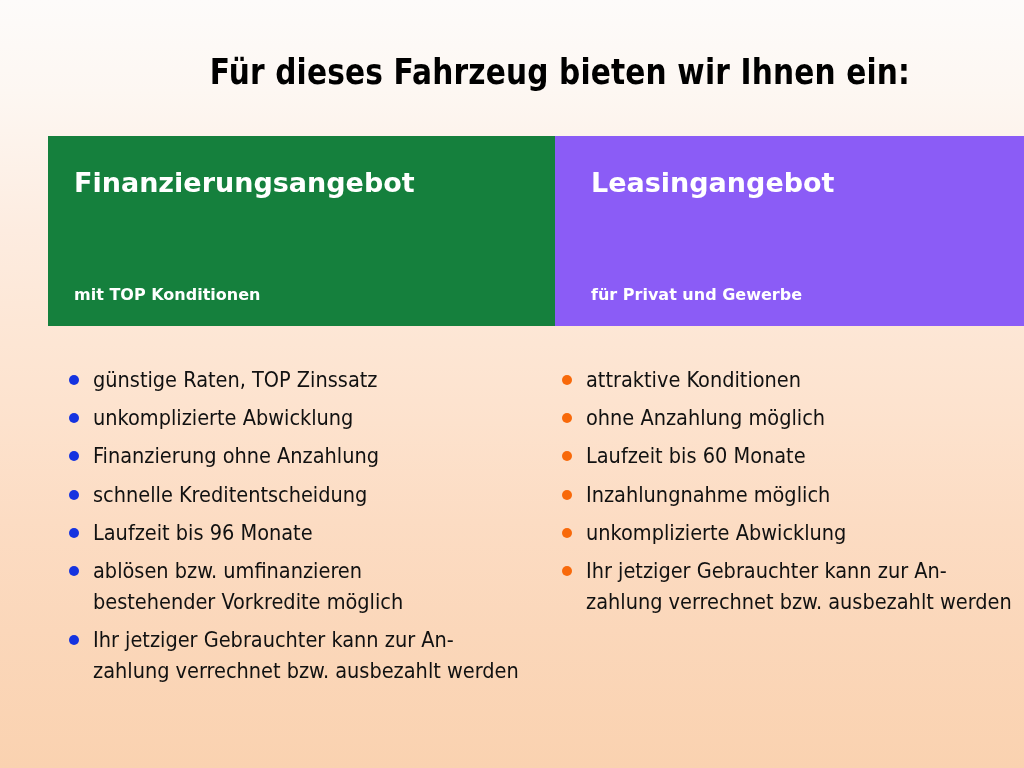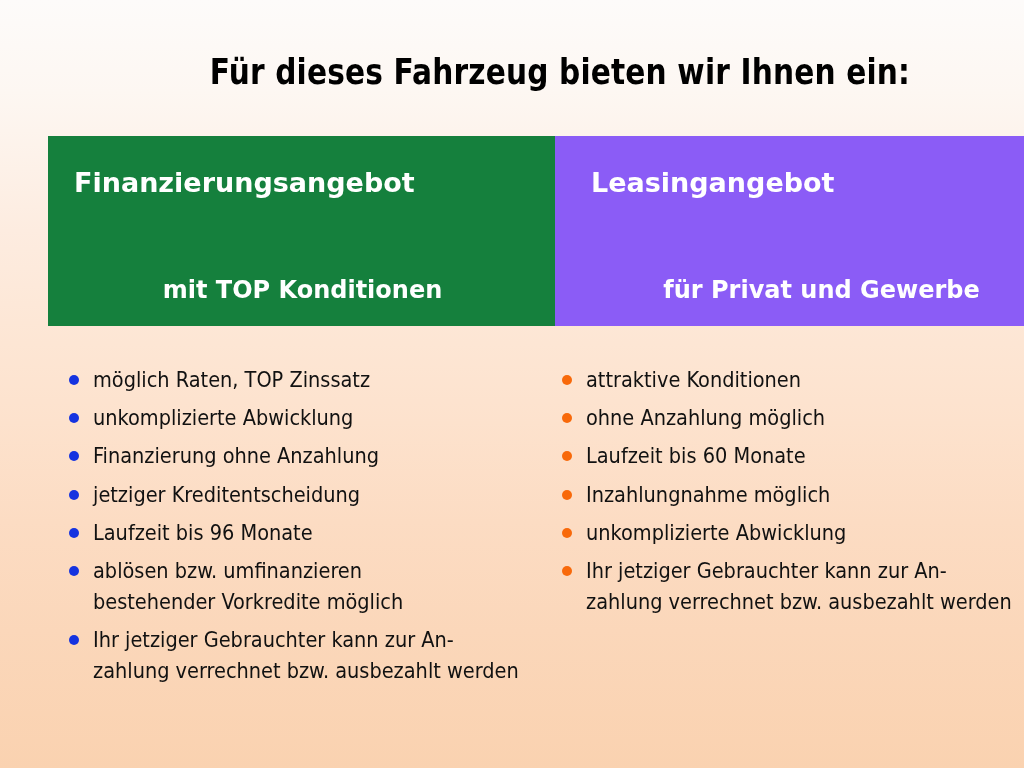--- a/index.html
+++ b/index.html
@@ -77,24 +77,24 @@
     font-family: "DejaVu Sans", "Liberation Sans", sans-serif;
     font-size: 27px;
     font-weight: bold;
     color: #ffffff;
     line-height: 1.05;
     text-align: left;
     white-space: nowrap;
   }
   .banner-sub {
     font-family: "DejaVu Sans", "Liberation Sans", sans-serif;
-    font-size: 24px;
+    font-size: 16px;
     font-weight: bold;
     color: #ffffff;
-    text-align: center;
+    text-align: left;
     white-space: nowrap;
   }
 
   
   .columns {
     position: absolute;
     left: 0;
     top: 364px;
     width: 1024px;
     display: flex;
@@ -161,24 +161,24 @@
       <div class="banner-heading">Leasingangebot</div>
       <div class="banner-sub">für Privat und Gewerbe</div>
     </div>
 
   </div>
 
   <div class="columns">
 
     <div class="col col-left">
       <ul class="bullets bullets-blue" id="finance-list">
-          <li>möglich Raten, TOP Zinssatz</li>
+          <li>günstige Raten, TOP Zinssatz</li>
           <li>unkomplizierte Abwicklung</li>
           <li>Finanzierung ohne Anzahlung</li>
-          <li>jetziger Kreditentscheidung</li>
+          <li>schnelle Kreditentscheidung</li>
           <li>Laufzeit bis 96 Monate</li>
           <li>ablösen bzw. umfinanzieren
 bestehender Vorkredite möglich</li>
           <li>Ihr jetziger Gebrauchter kann zur An-
 zahlung verrechnet bzw. ausbezahlt werden</li>
         </ul>
     </div>
 
     <div class="col col-right pad-fix">
       <ul class="bullets bullets-orange" id="leasing-list">

